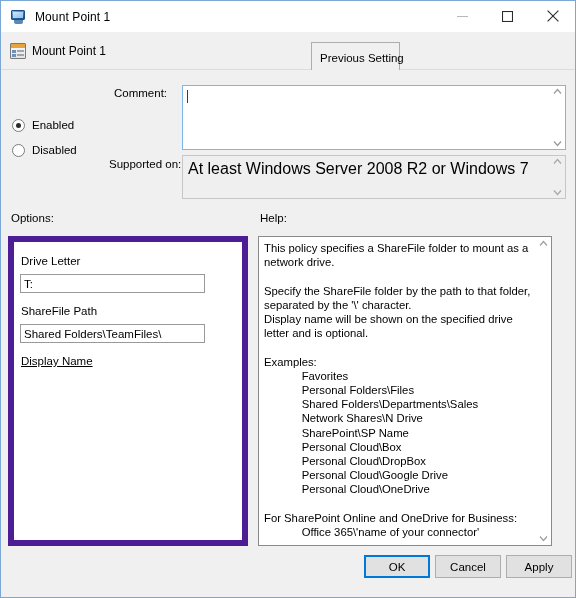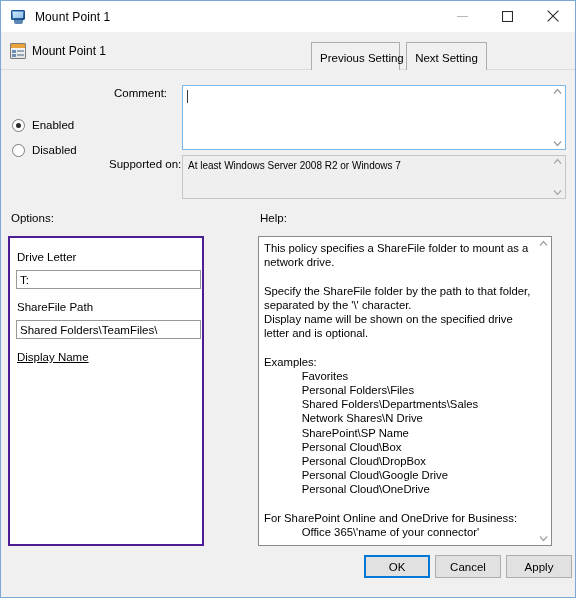--- a/index.html
+++ b/index.html
@@ -218,21 +218,21 @@
     position: absolute;
     left: 181px; top: 85px;
     width: 384px; height: 44px;
     background: #efefef;
     border: 1px solid #c6c6c6;
     overflow: hidden;
   }
   #supported-text {
     position: absolute;
     left: 5px; top: 4px;
-    font-size: 10px;
+    font-size: 16px;
     color: #000;
     white-space: nowrap;
   }
   .vscroll-flat {
     position: absolute;
     right: 0; top: 0;
     width: 16px; height: 100%;
     background: #efefef;
     display: flex;
     flex-direction: column;
@@ -251,23 +251,23 @@
   #lbl-help {
     position: absolute;
     left: 259px; top: 211px;
     font-size: 11.5px;
     color: #000;
   }
 
   #options-panel {
     position: absolute;
     left: 7px; top: 235px;
-    width: 196px; height: 310px;
-    background: #ffffff;
-    border: 2px solid #4c1d95;
+    width: 240px; height: 310px;
+    background: #ffffff;
+    border: 6px solid #4c1d95;
     overflow: hidden;
   }
   .field-label {
     position: absolute;
     left: 7px;
     font-size: 11.5px;
     color: #000;
     white-space: nowrap;
   }
   .field-input {
@@ -388,21 +388,20 @@
   <div id="header">
     <div id="header-icon">
       <div class="bar-top"></div>
       <div class="dot"></div>
       <div class="dot2"></div>
       <div class="ln"></div>
       <div class="ln2"></div>
     </div>
     <div id="header-title">Mount Point 1</div>
     <button id="btn-prev" class="hdr-btn">Previous Setting</button>
-    <button id="btn-next" class="hdr-btn">Next Setting</button>
   </div>
 
   <div id="state-area">
 
 
     <div class="radio-row" id="radio-enabled">
       <span class="radio-circle checked"></span>
       <span class="radio-label">Enabled</span>
     </div>
 

